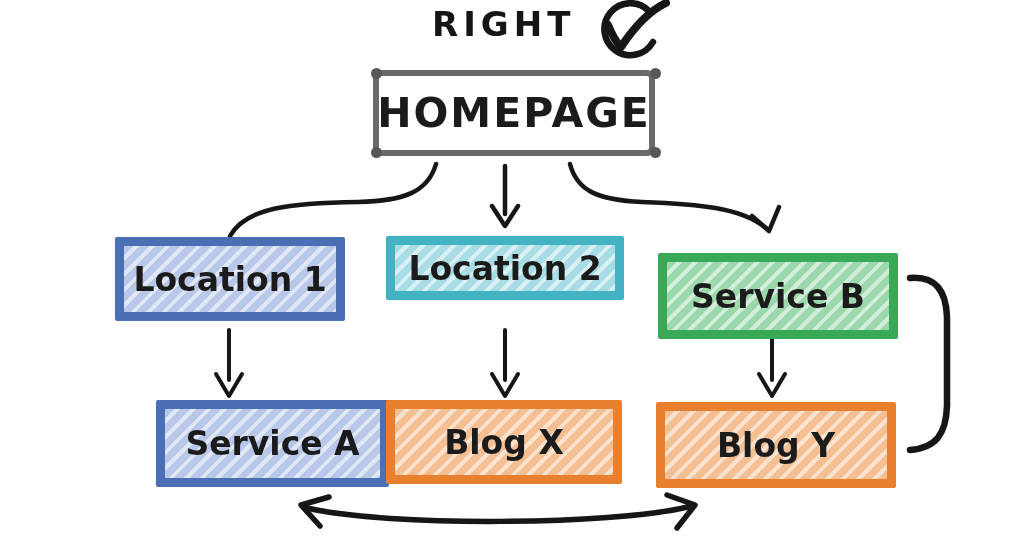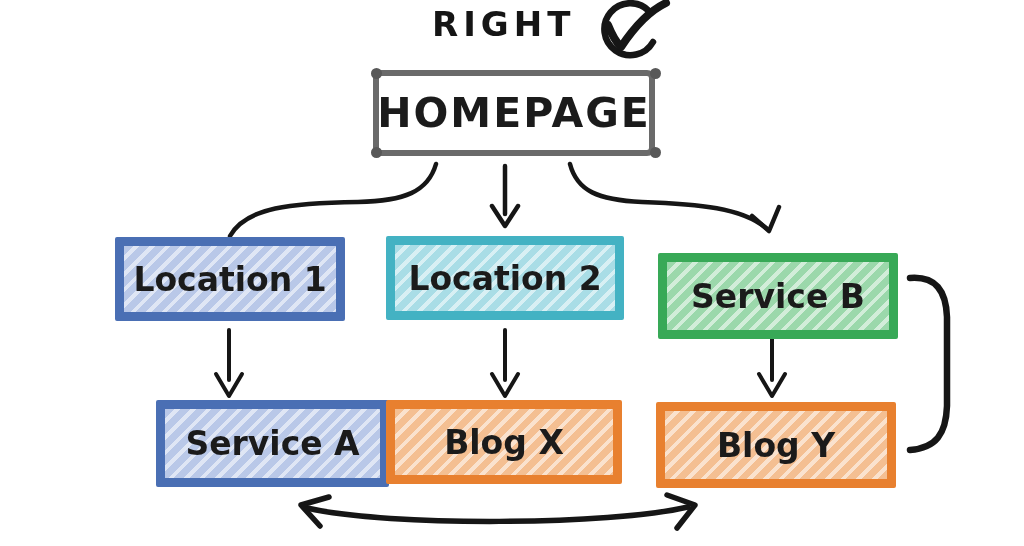--- a/index.html
+++ b/index.html
@@ -103,21 +103,21 @@
 
   <div class="node root-node" style="left: 373px; top: 70px; width: 282px; height: 86px; border-color: rgb(106, 106, 106); background-color: rgb(255, 255, 255);">
     <span class="label">HOMEPAGE</span>
   </div>
 
   <div class="node" style="left: 115px; top: 237px; width: 230px; height: 84px; border-color: rgb(74, 111, 180); background-color: rgb(185, 200, 232);">
     <span class="hatch"></span>
     <span class="label">Location 1</span>
   </div>
 
-  <div class="node" style="left: 386px; top: 236px; width: 238px; height: 84px; border-color: rgb(67, 178, 195); background-color: rgb(169, 221, 230); justify-content: center;">
+  <div class="node" style="left: 386px; top: 236px; width: 238px; height: 64px; border-color: rgb(67, 178, 195); background-color: rgb(169, 221, 230); justify-content: center;">
     <span class="hatch"></span>
     <span class="label">Location 2</span>
   </div>
 
   <div class="node" style="left: 658px; top: 253px; width: 240px; height: 86px; border-color: rgb(56, 169, 87); background-color: rgb(155, 216, 171);">
     <span class="hatch"></span>
     <span class="label">Service B</span>
   </div>
 
   <div class="node" style="left: 112px; top: 400px; width: 233px; height: 87px; border-color: rgb(74, 111, 180); background-color: rgb(185, 200, 232); margin-left: 44px;">

